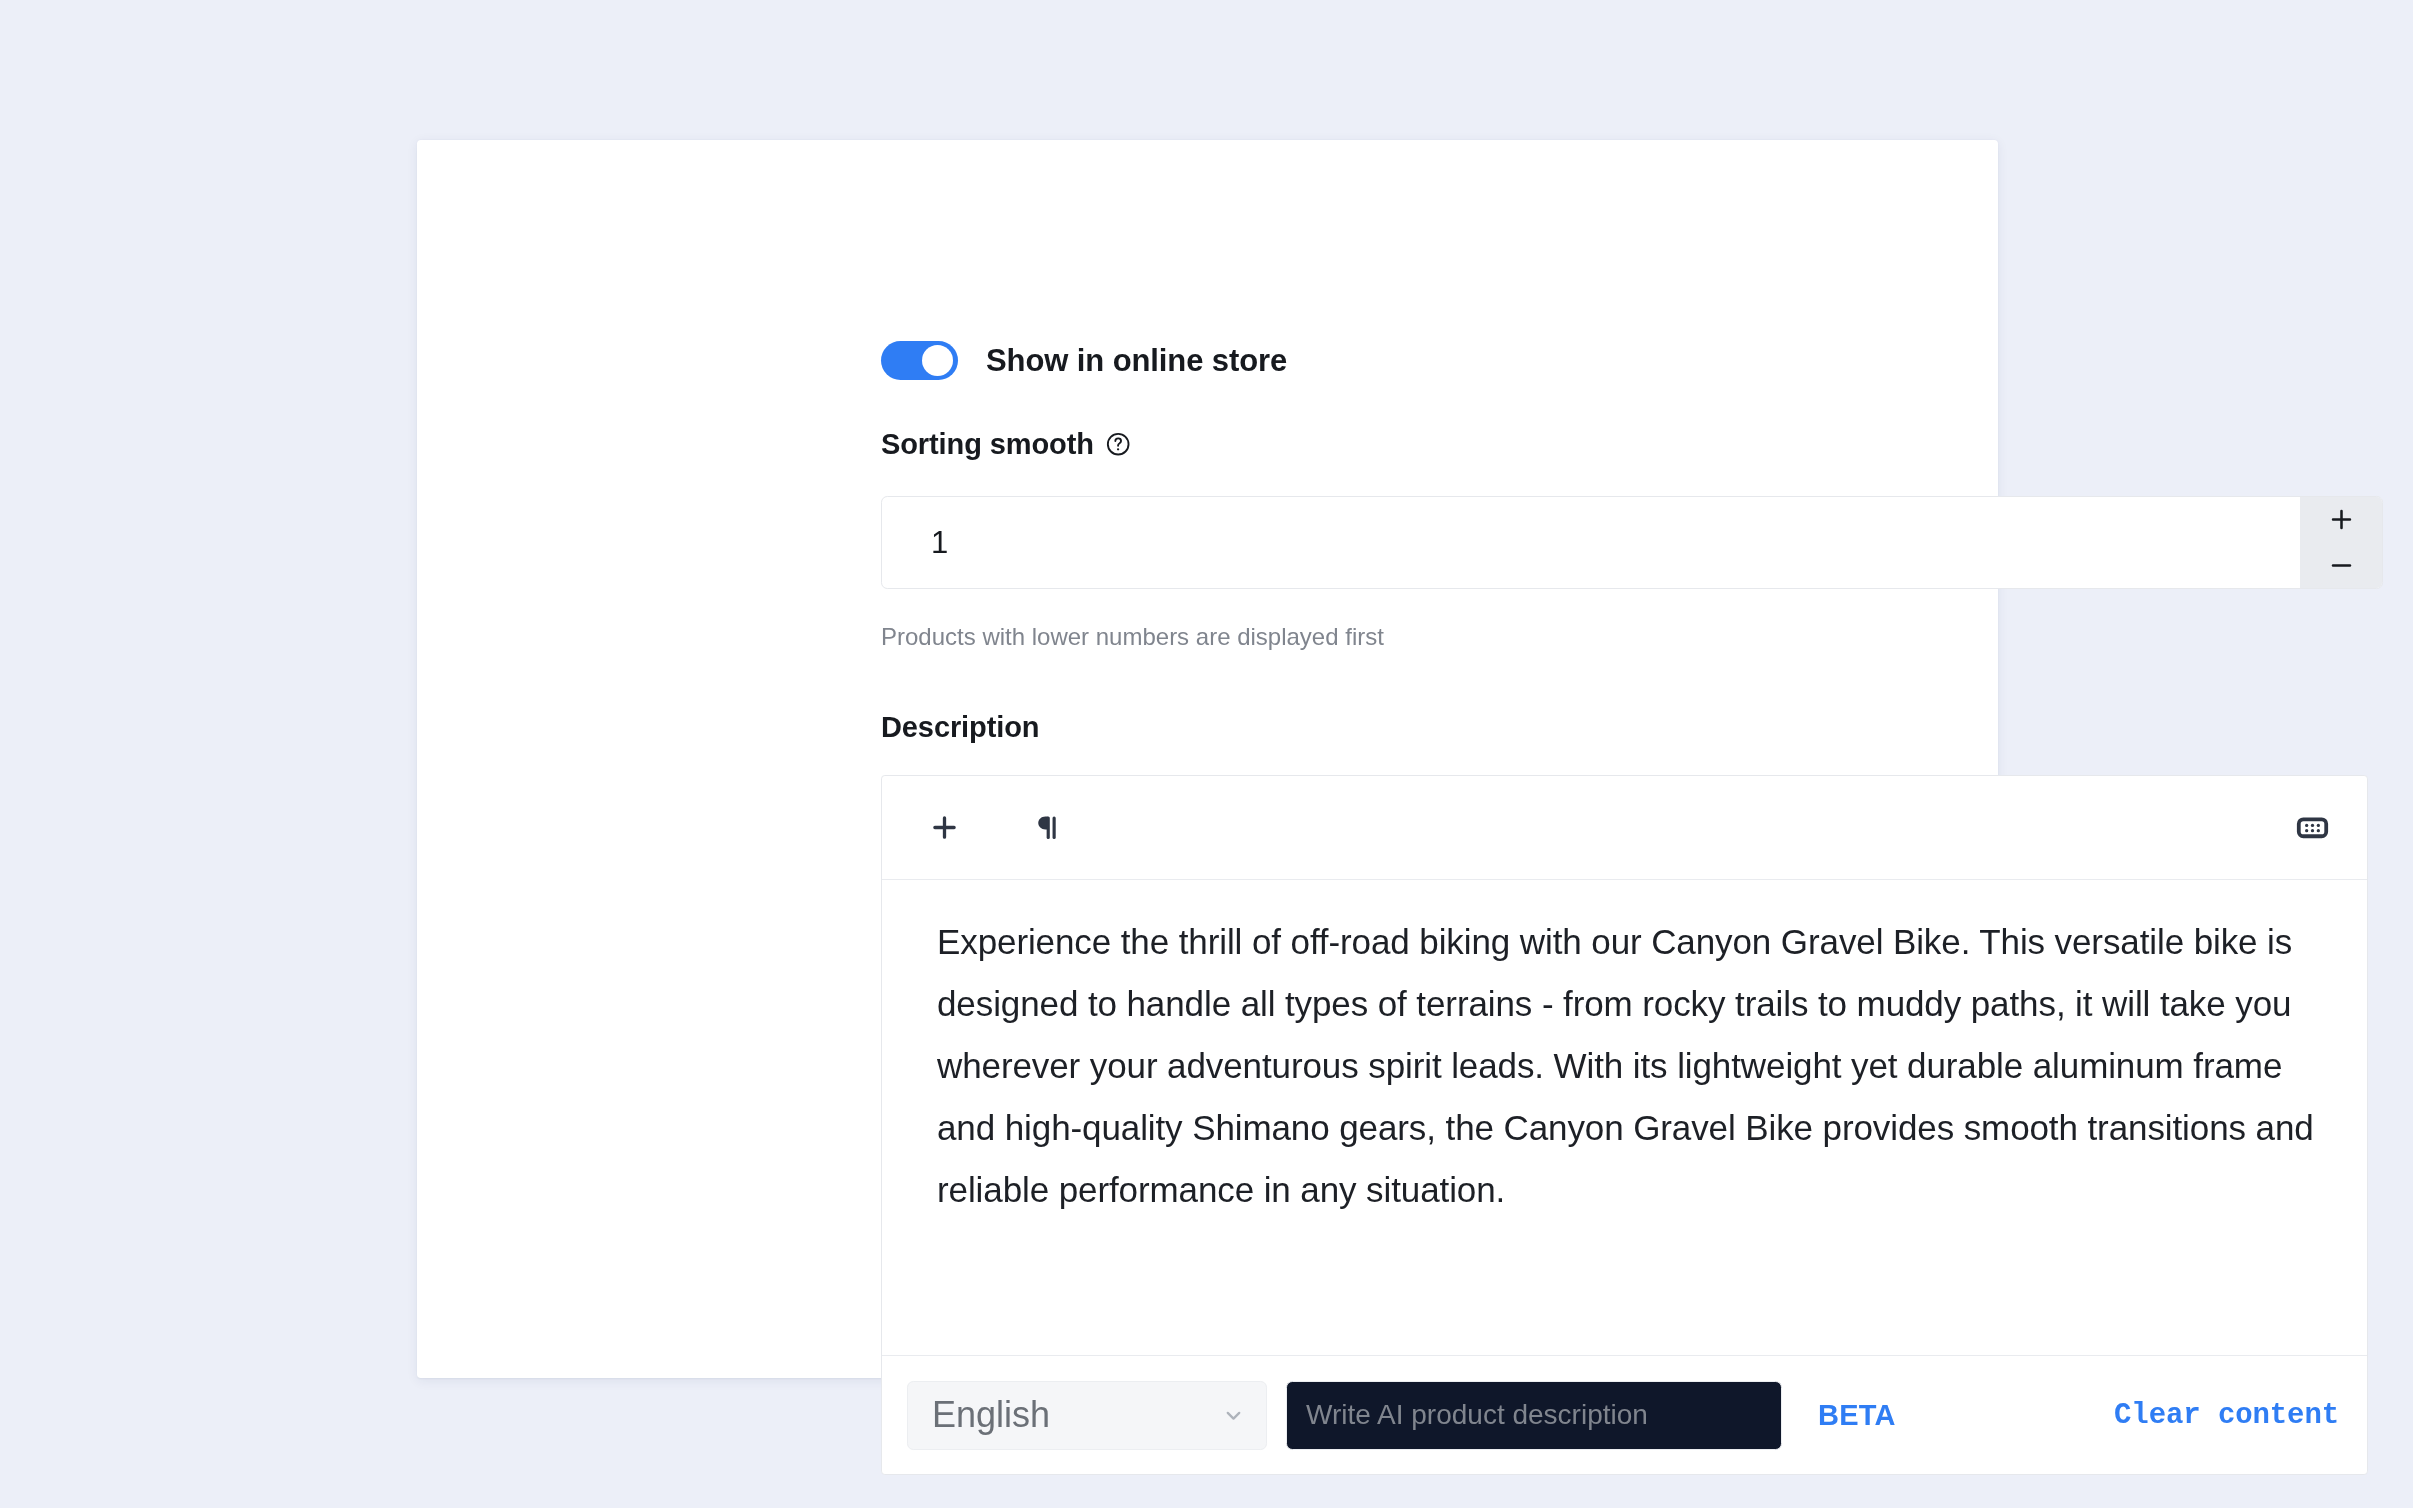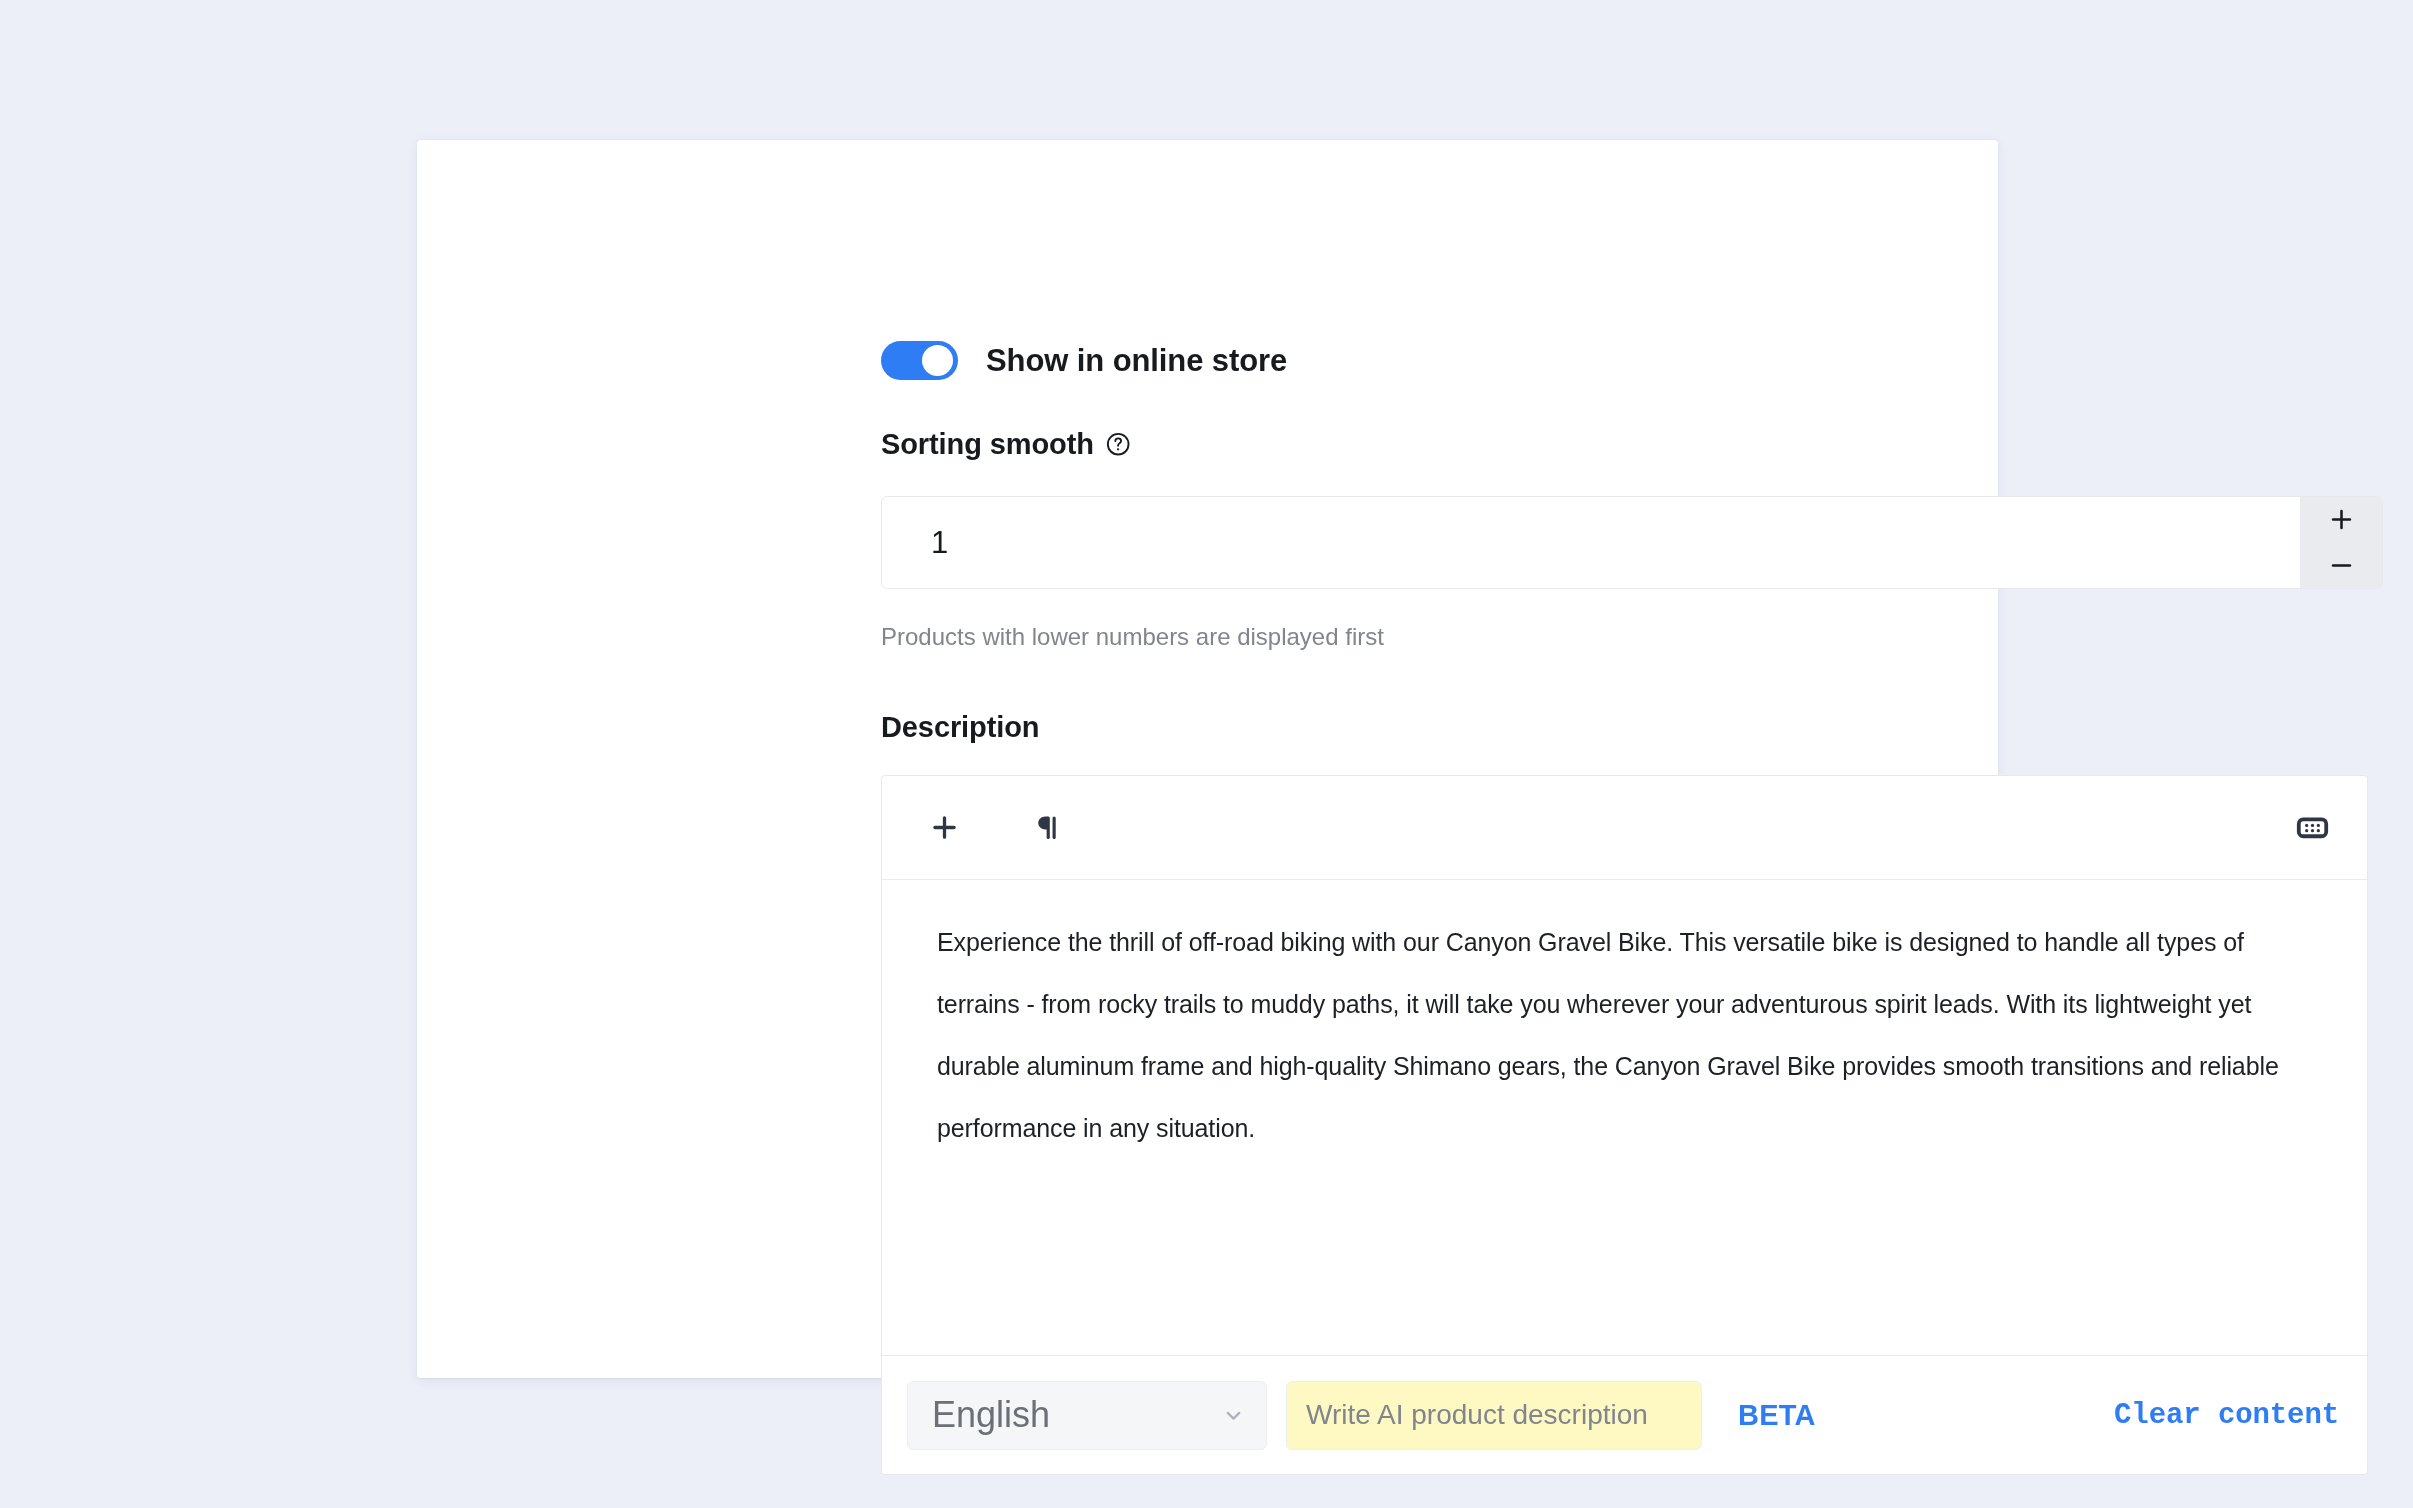--- a/index.html
+++ b/index.html
@@ -186,21 +186,21 @@
   .tool-gap { width: 48px; }
   .toolbar-spacer { flex: 1; }
 
   .editor-body {
     flex: 1;
     padding: 31px 45px 0 55px;
     overflow: hidden;
   }
 
   .editor-text {
-    font-size: 25px;
+    font-size: 35px;
     line-height: 62px;
     color: #1d2026;
     letter-spacing: -0.1px;
   }
 
   .editor-footer {
     height: 119px;
     border-top: 1.3px solid #e9ebef;
     display: flex;
     align-items: center;
@@ -223,26 +223,26 @@
 
   .lang-value {
     flex: 1;
     font-size: 36px;
     color: #6b7077;
   }
 
   .chev { display: block; }
 
   .ai-input {
-    width: 416px;
+    width: 496px;
     height: 69px;
     margin-left: 19px;
     border: 1.3px solid #eceef1;
     border-radius: 6.3px;
-    background: #fef9c3;
+    background: #0f172a;
     display: flex;
     align-items: center;
     padding: 0 19px;
     flex: none;
     cursor: text;
   }
 
   .ai-placeholder {
     font-size: 28px;
     color: #80858e;

